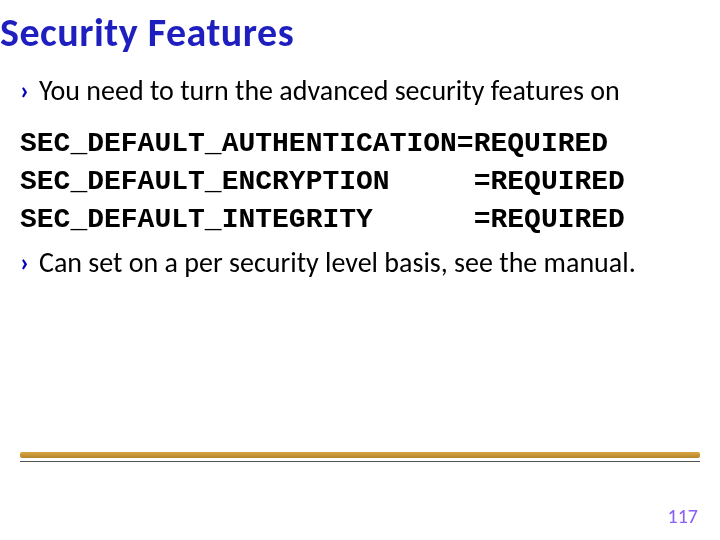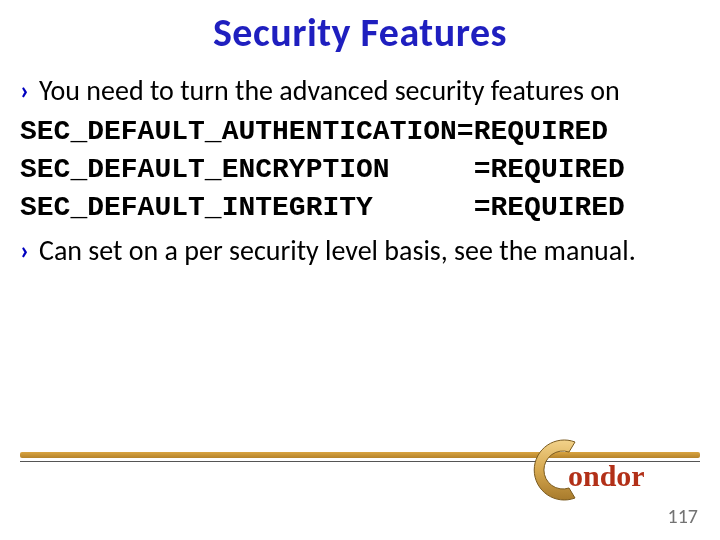--- a/index.html
+++ b/index.html
@@ -13,21 +13,20 @@
     position: relative;
     overflow: hidden;
   }
   .slide {
     width: 720px;
     height: 540px;
     position: relative;
     box-sizing: border-box;
   }
   .title {
-    text-align: center;
     font-weight: 700;
     color: #1f1fbf;
     font-size: 40px;
     padding-top: 8px;
     letter-spacing: 0.5px;
   }
   .content {
     padding: 10px 20px 0 20px;
   }
   .bullet-row {
@@ -46,21 +45,21 @@
   .bullet-text {
     font-size: 28px;
     line-height: 36px;
   }
   .mono-block {
     font-family: "Courier New", Courier, monospace;
     font-weight: 700;
     font-size: 28px;
     line-height: 38px;
     white-space: pre;
-    margin-top: 4px;
+    margin-top: 16px;
   }
   .footer-bar {
     position: absolute;
     left: 20px;
     right: 20px;
     bottom: 78px;
     height: 10px;
   }
   .footer-bar .gold {
     height: 6px;
@@ -69,21 +68,21 @@
   }
   .footer-bar .thinline {
     height: 1px;
     background: #555;
     margin-top: 3px;
   }
   .page-number {
     position: absolute;
     right: 22px;
     bottom: 12px;
-    color: #737373;
+    color: #8b5cf6;
     font-size: 20px;
     font-family: Calibri, Arial, sans-serif;
   }
   .logo {
     position: absolute;
     right: 60px;
     bottom: 30px;
     width: 140px;
     height: 80px;
   }
@@ -111,35 +110,16 @@
       <span class="bullet-text">Can set on a per security level basis, see the manual.</span>
     </div>
 
   </div>
 
   <div class="footer-bar">
     <div class="gold"></div>
     <div class="thinline"></div>
   </div>
 
-  <div class="logo">
-    <svg viewBox="0 0 140 80" width="140" height="80">
-      <defs>
-        <linearGradient id="goldg" x1="0" y1="0" x2="0" y2="1">
-          <stop offset="0" stop-color="#f2d28a"></stop>
-          <stop offset="0.5" stop-color="#d6a84f"></stop>
-          <stop offset="1" stop-color="#a77a2c"></stop>
-        </linearGradient>
-      </defs>
-
-      <path d="M55 12
-               a30 30 0 1 0 0 56
-               l-6 -10
-               a19 19 0 1 1 0 -36
-               Z" fill="url(#goldg)" stroke="#7a5a1e" stroke-width="1"></path>
-
-      <text x="48" y="56" font-family="Georgia, 'Times New Roman', serif" font-size="30" font-weight="bold" fill="#b23018">ondor</text>
-    </svg>
-  </div>
 
   <div class="page-number">117</div>
 
 </div>
 
 </body></html>

